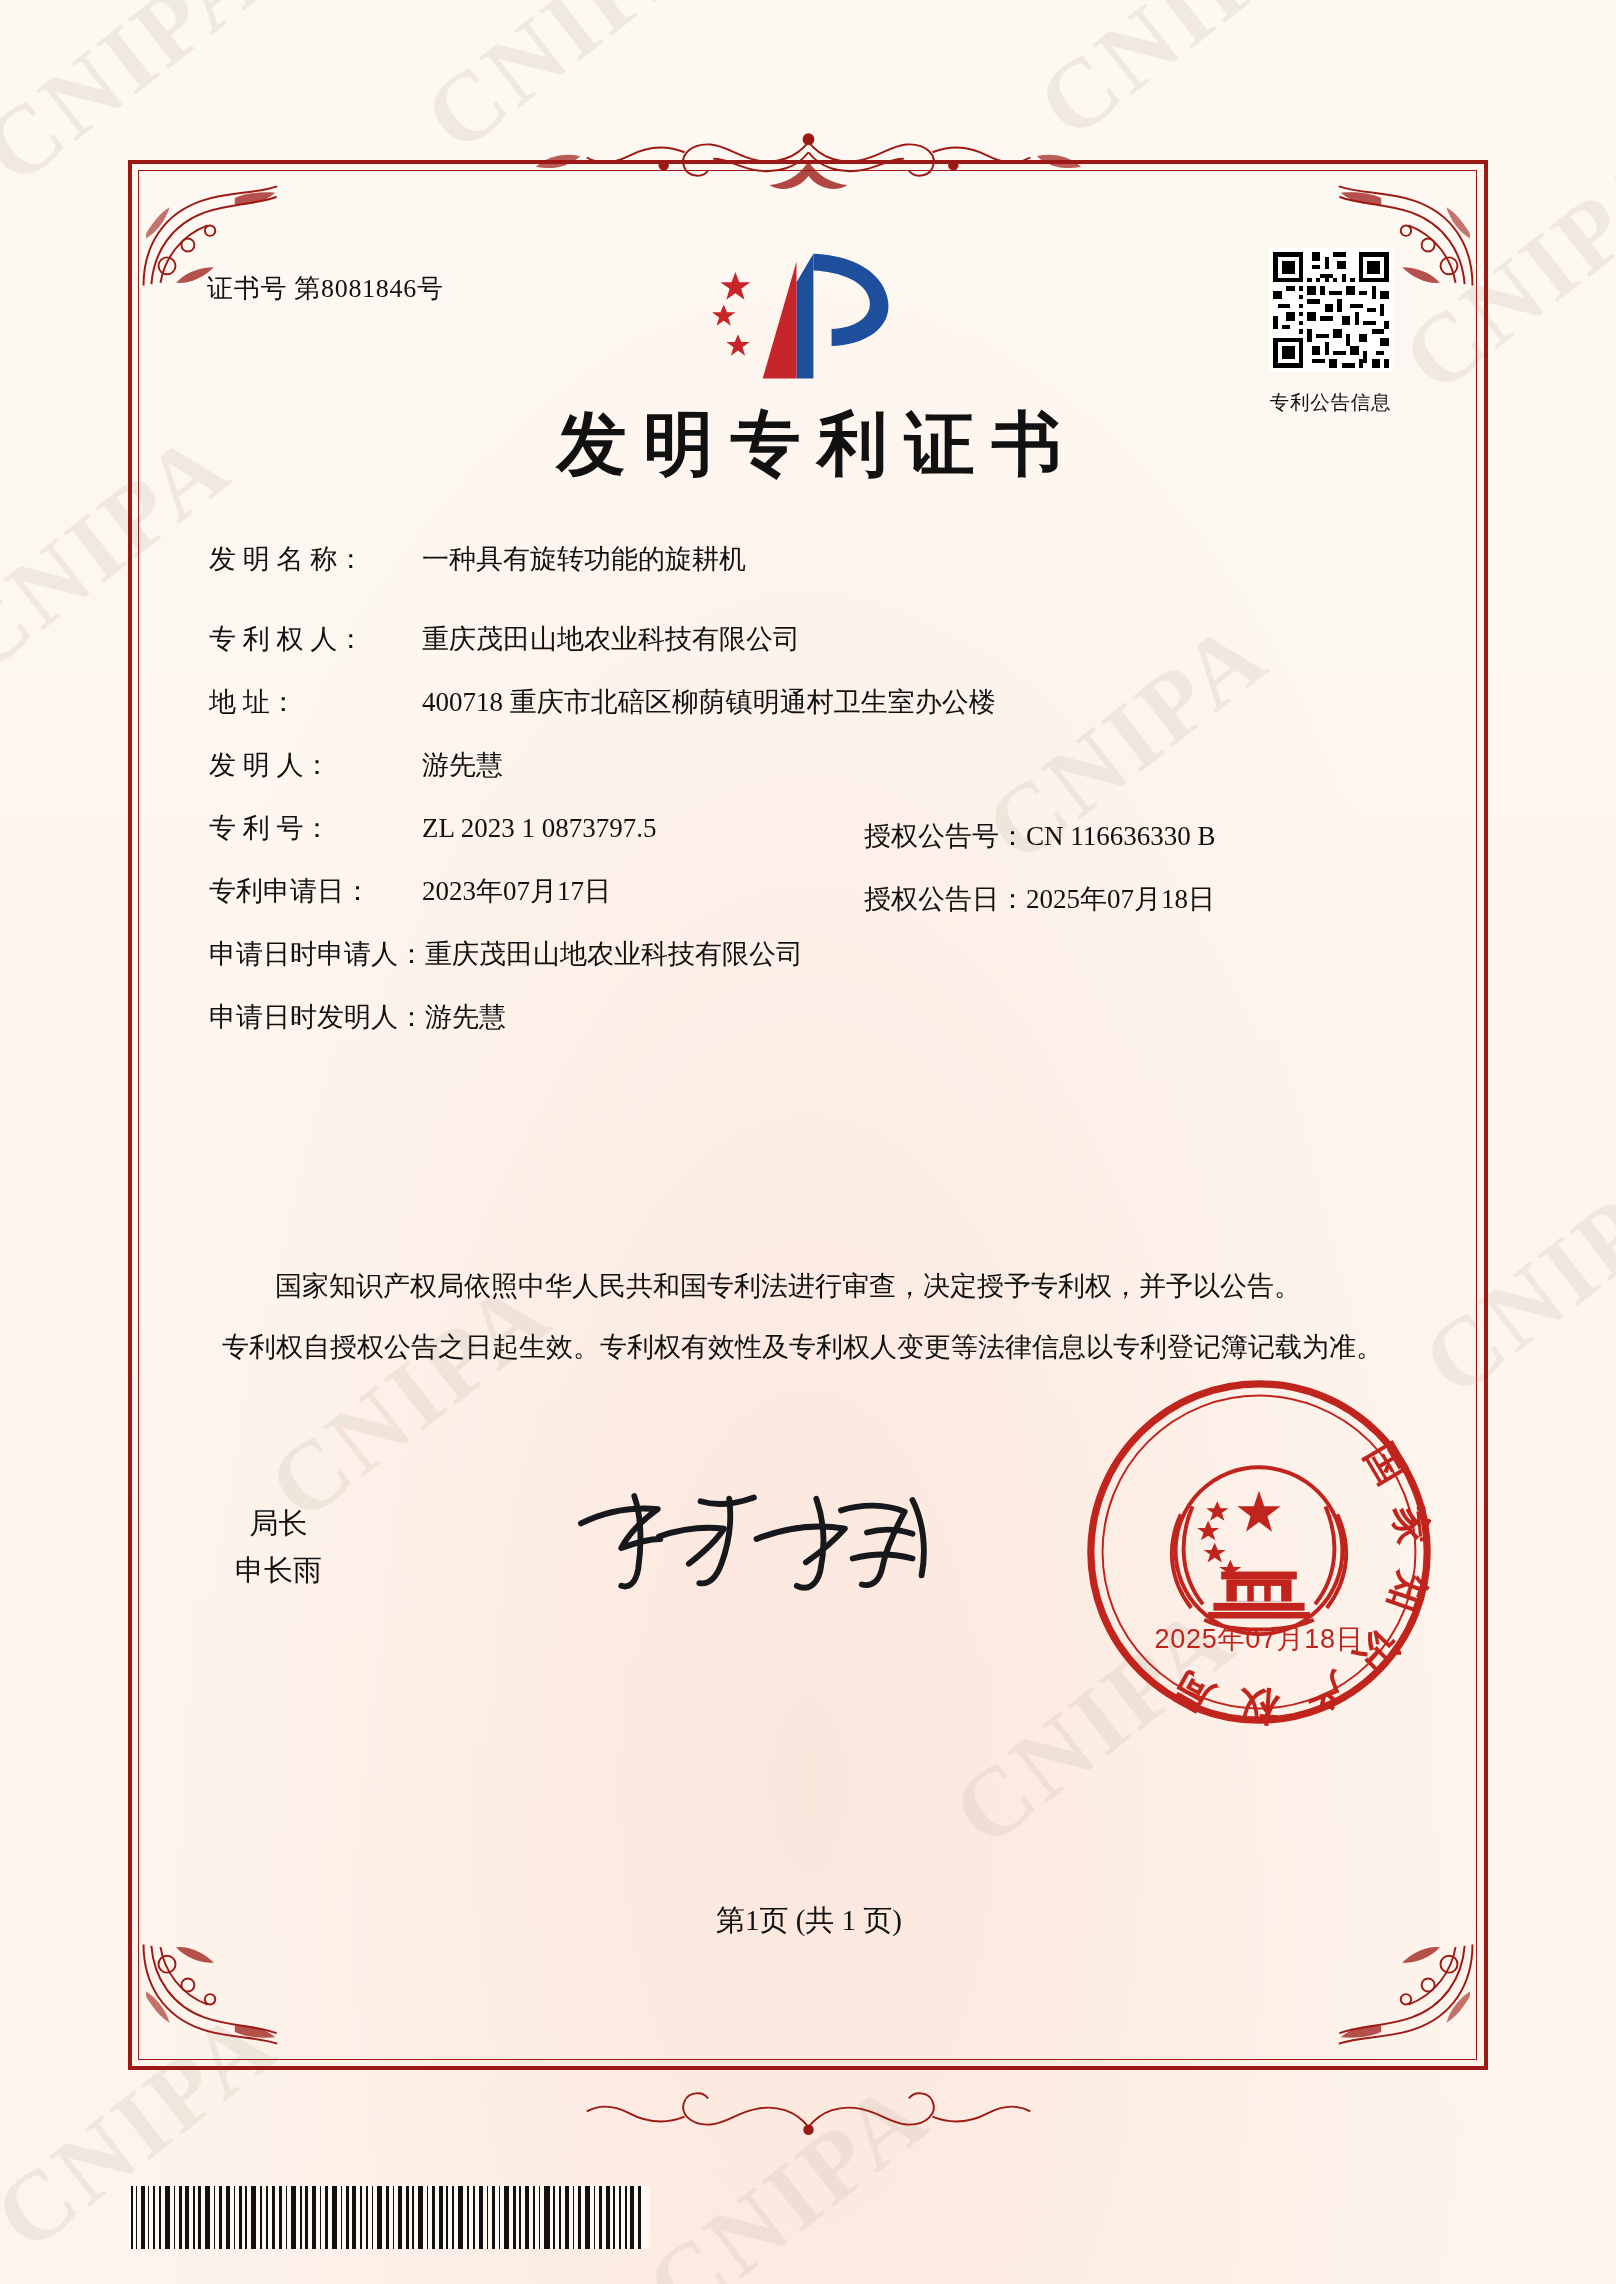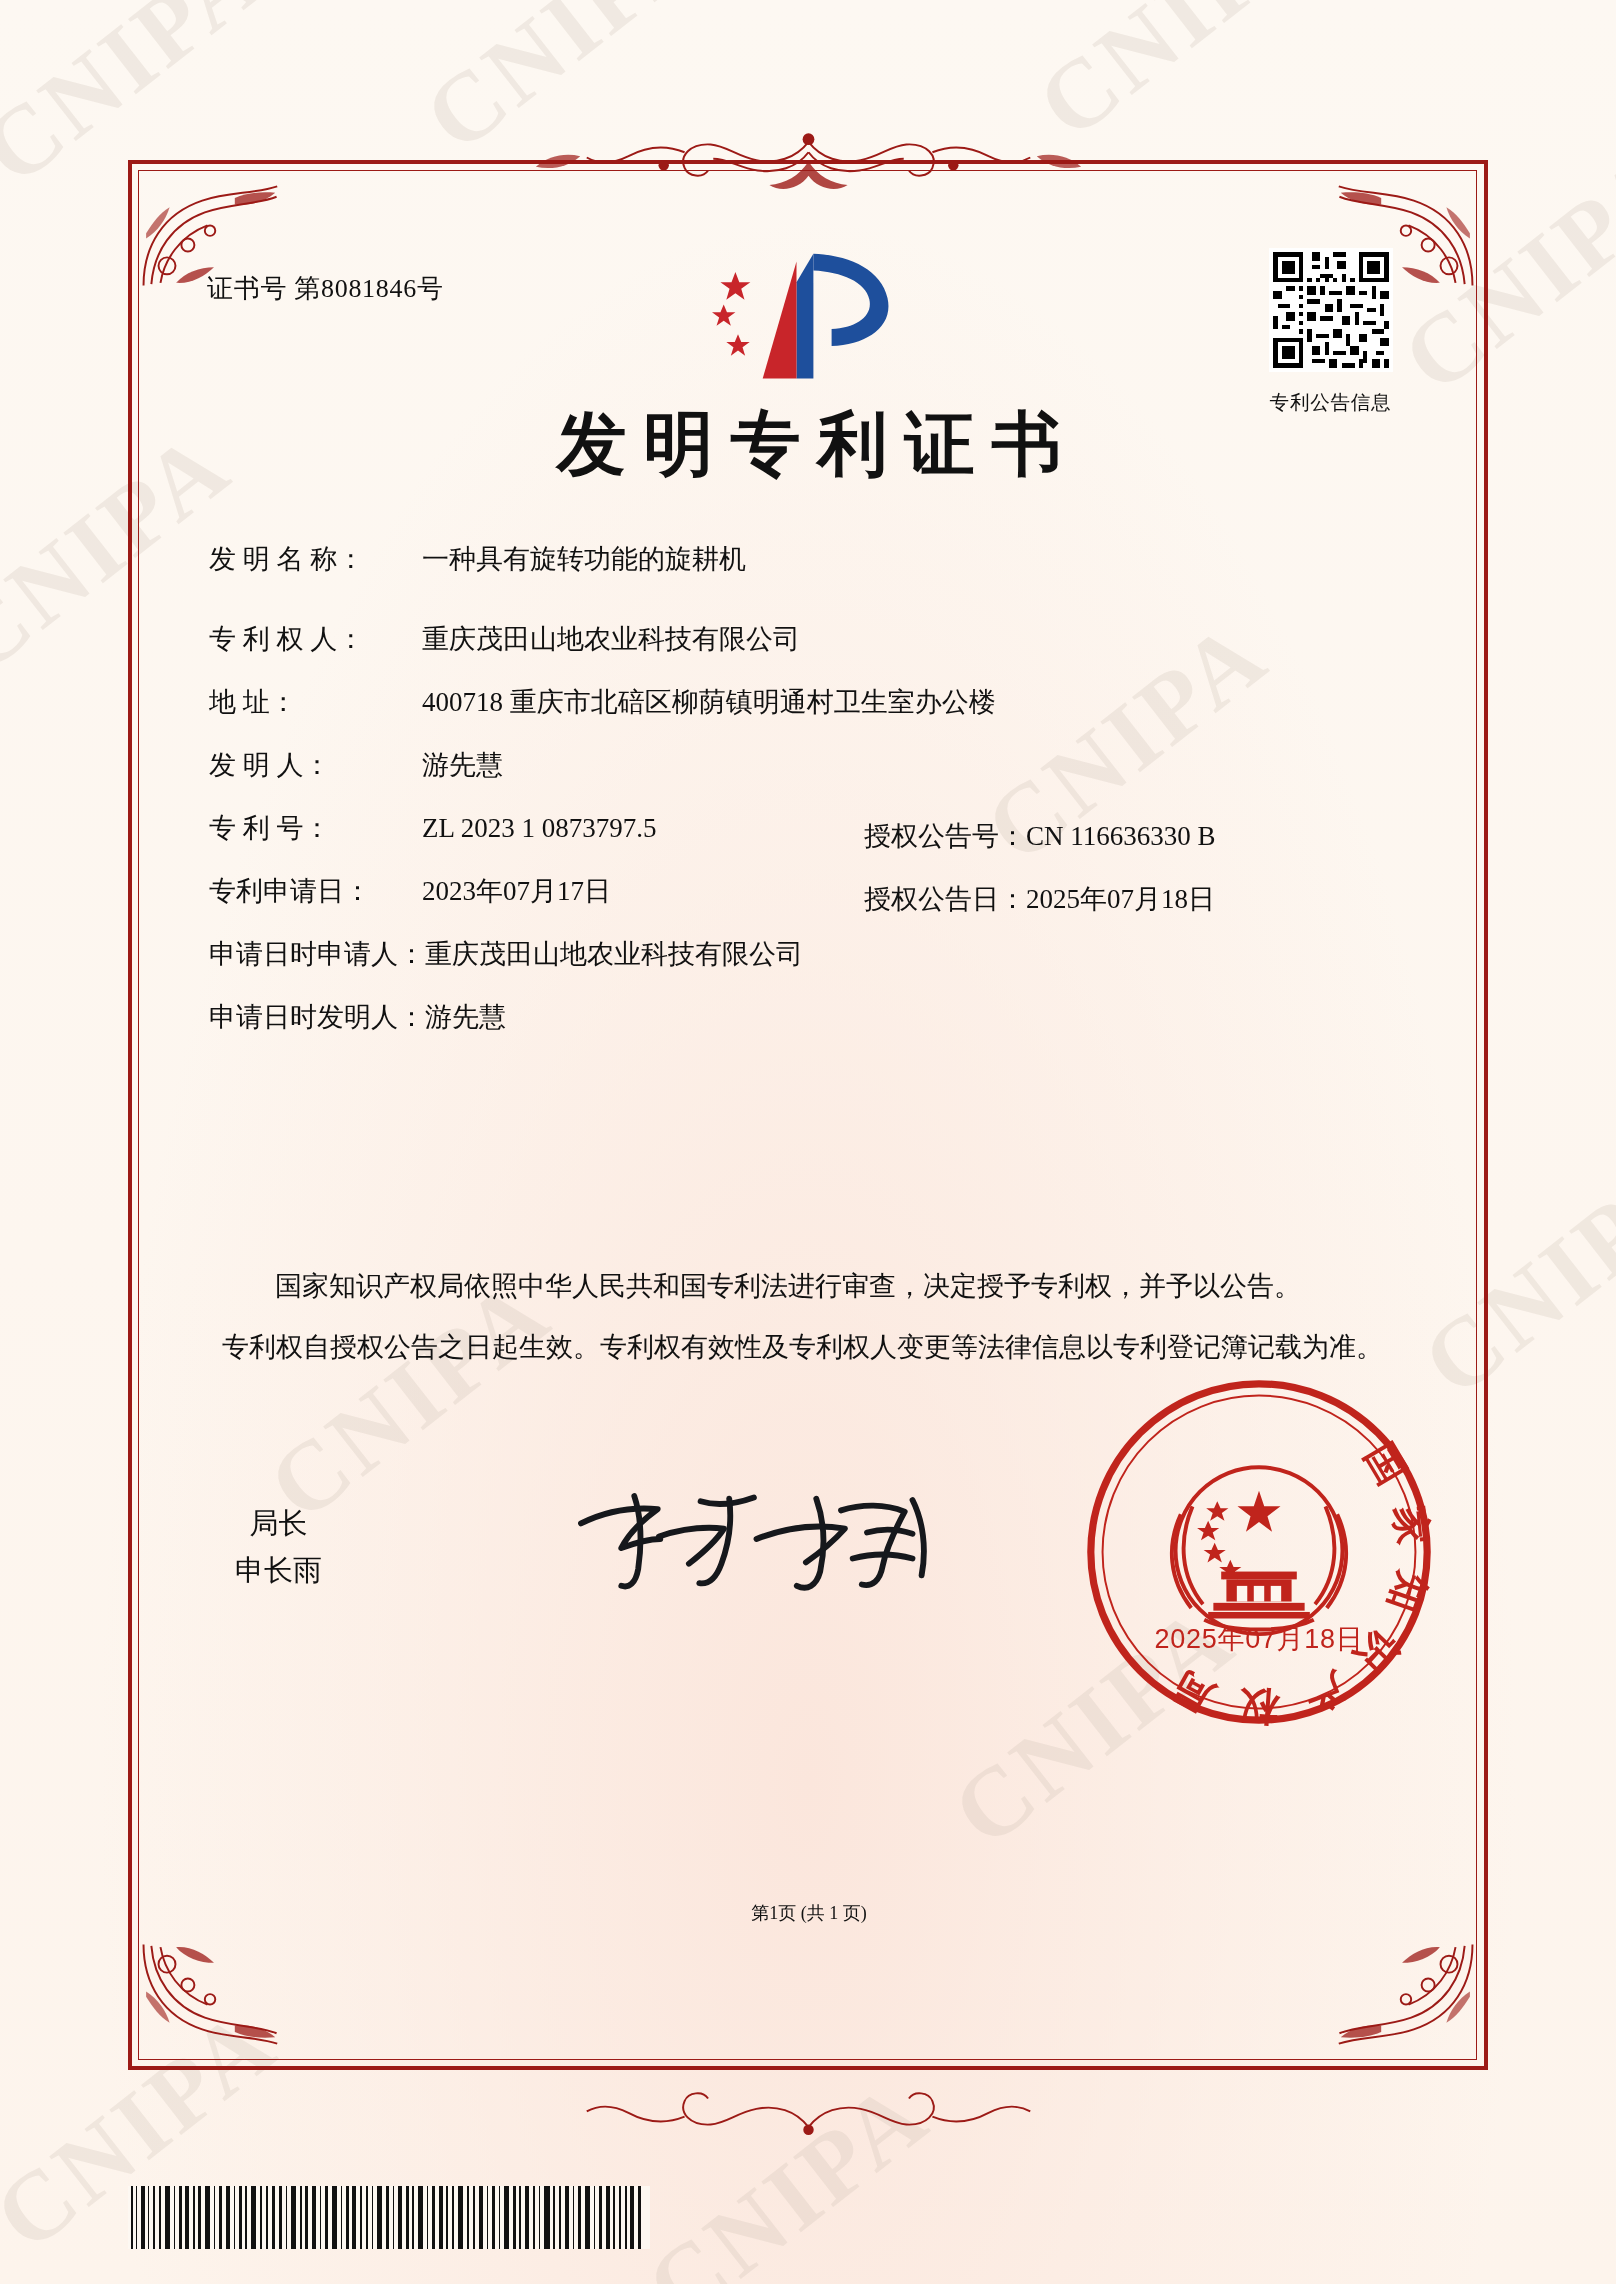--- a/index.html
+++ b/index.html
@@ -243,21 +243,21 @@
     letter-spacing: 0.7px;
     font-family: "Liberation Sans", sans-serif;
   }
 
   .page-foot {
     position: absolute;
     left: 0;
     top: 1666px;
     width: 1226px;
     text-align: center;
-    font-size: 18px;
+    font-size: 29px;
     color: #111;
   }
 
   
   .barcode {
     position: absolute;
     left: 128px;
     bottom: 35px;
     width: 522px;
     height: 63px;

